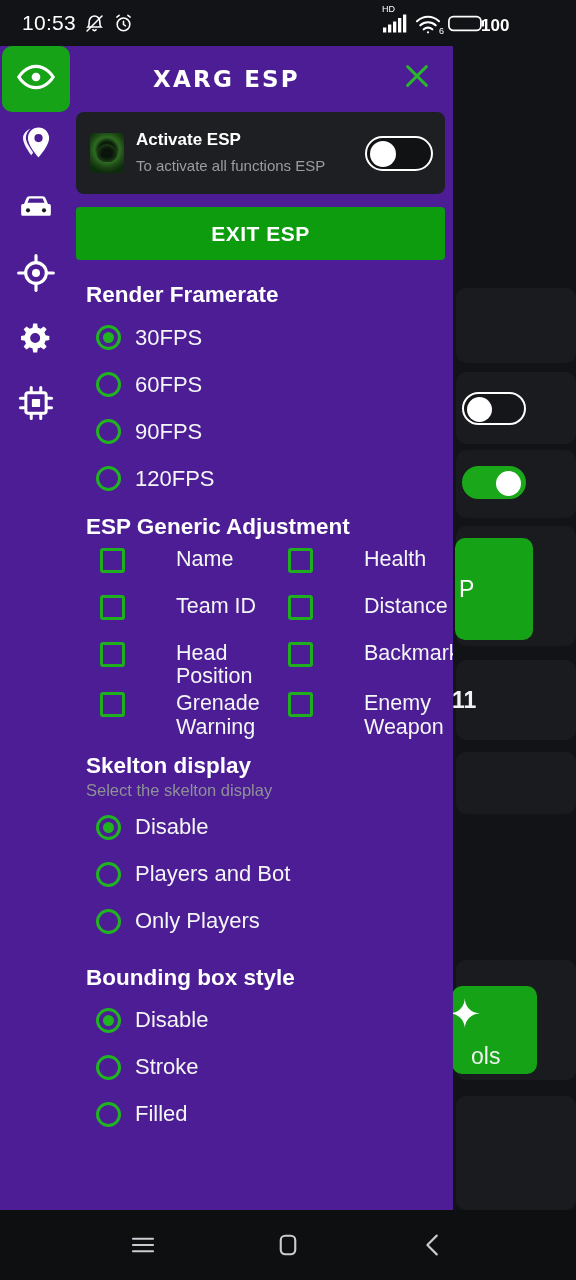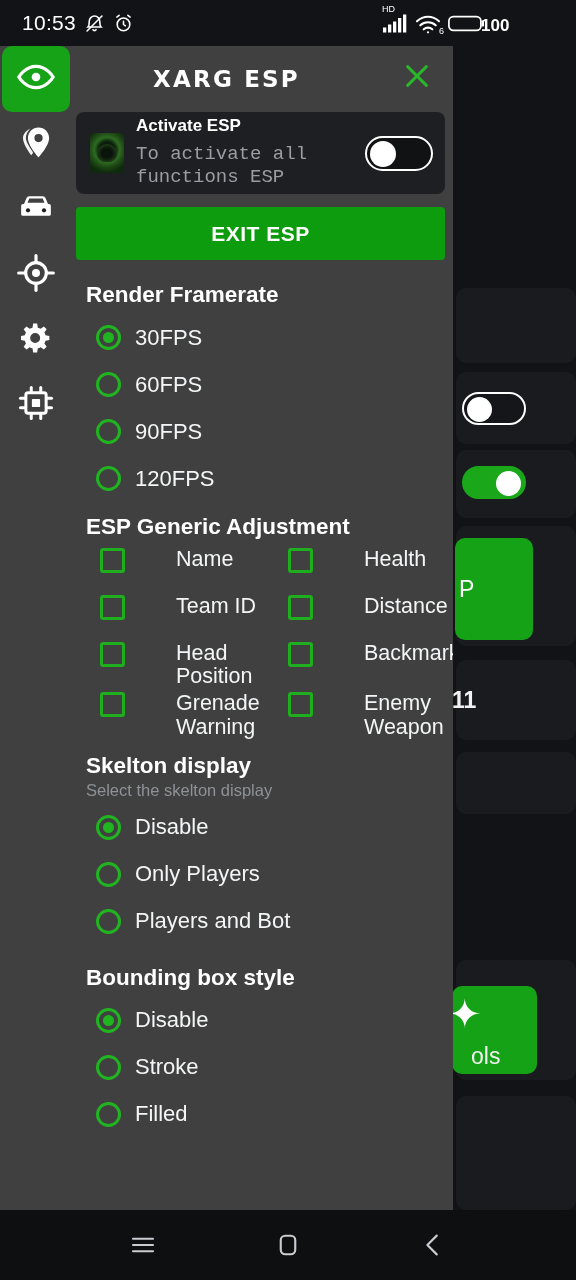--- a/index.html
+++ b/index.html
@@ -79,21 +79,21 @@
   .sb-left { display: flex; align-items: center; gap: 8px; }
   .sb-time { font-size: 21px; font-weight: 500; letter-spacing: .3px; }
   .sb-right { display: flex; align-items: center; gap: 7px; }
   .sb-icon { display: inline-flex; align-items: center; }
 
   
   .esp-panel {
     position: absolute;
     left: 0; top: 46px;
     width: 453px; height: 1164px;
-    background: #404040;
+    background: #4c1d95;
     z-index: 20;
     overflow: hidden;
   }
 
   
   .esp-header {
     position: relative;
     height: 66px;
     display: flex; align-items: center;
   }
@@ -170,24 +170,23 @@
     border-radius: 50% 50% 45% 45%;
     background: #0a140a;
     box-shadow: 0 0 4px 1px #29501f inset;
   }
   .activate-texts { flex: 1 1 auto; padding-left: 12px; }
   .activate-title {
     color: #ffffff; font-size: 17px; font-weight: bold;
     line-height: 1.1;
   }
   .activate-sub {
-    color: #9a9da1; font-size: 19px;
+    color: #9a9da1; font-size: 15px;
     line-height: 1.22; margin-top: 7px;
     max-width: 195px;
-    font-family: Liberation Mono, monospace;
   }
   .toggle {
     flex: 0 0 auto;
     width: 68px; height: 35px;
     border-radius: 18px;
     border: 2px solid #ffffff;
     background: #111214;
     position: relative;
     cursor: pointer;
   }
@@ -485,27 +484,27 @@
       <div class="radio-row">
         <span class="radio checked">
             <span class="dot"></span>
           </span>
         <span class="radio-label">Disable</span>
       </div>
       <div class="radio-row">
         <span class="radio">
             <span class="dot"></span>
           </span>
+        <span class="radio-label">Players and Bot</span>
+      </div>
+      <div class="radio-row">
+        <span class="radio">
+            <span class="dot"></span>
+          </span>
         <span class="radio-label">Only Players</span>
-      </div>
-      <div class="radio-row">
-        <span class="radio">
-            <span class="dot"></span>
-          </span>
-        <span class="radio-label">Players and Bot</span>
       </div>
 
       <div class="gap-md"></div>
 
       <div class="section-head">Bounding box style</div>
 
       <div class="radio-row">
         <span class="radio checked">
             <span class="dot"></span>
           </span>

